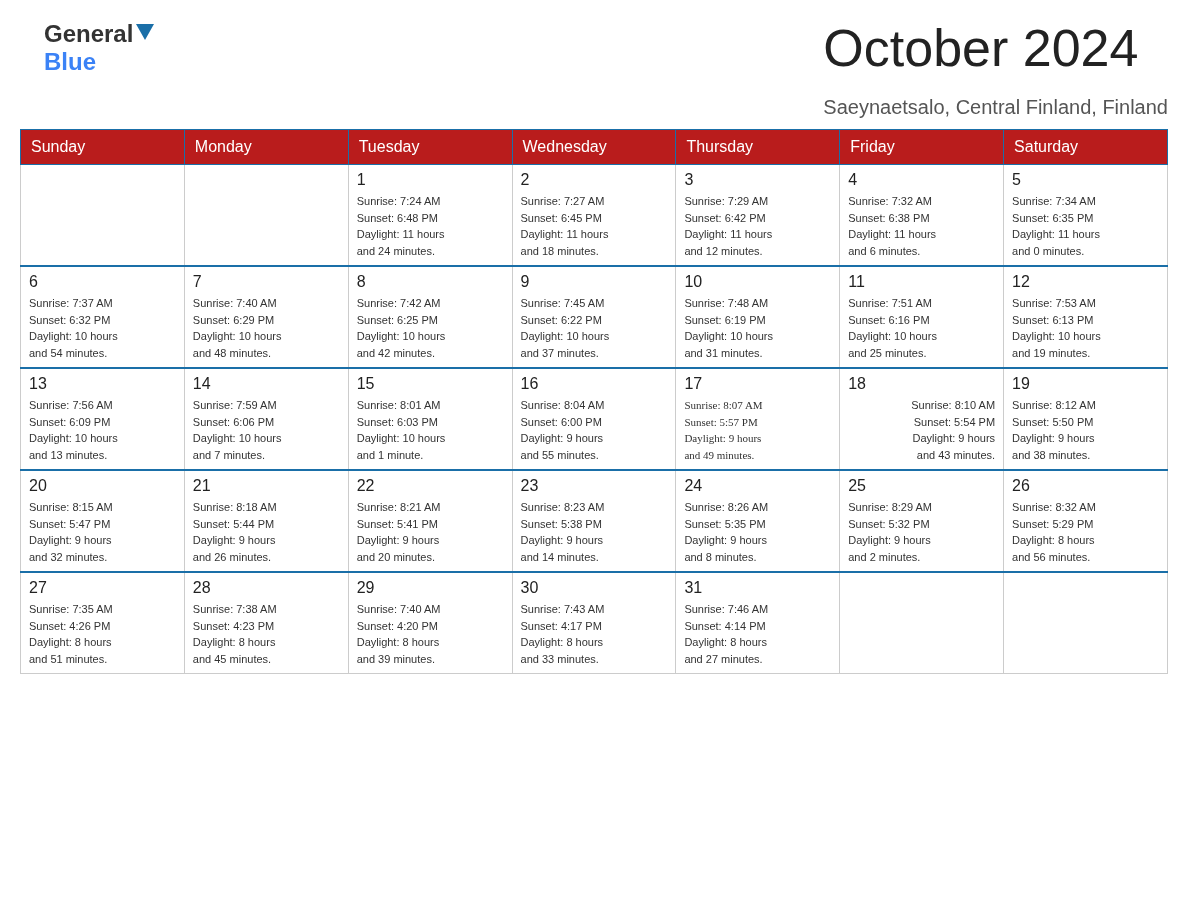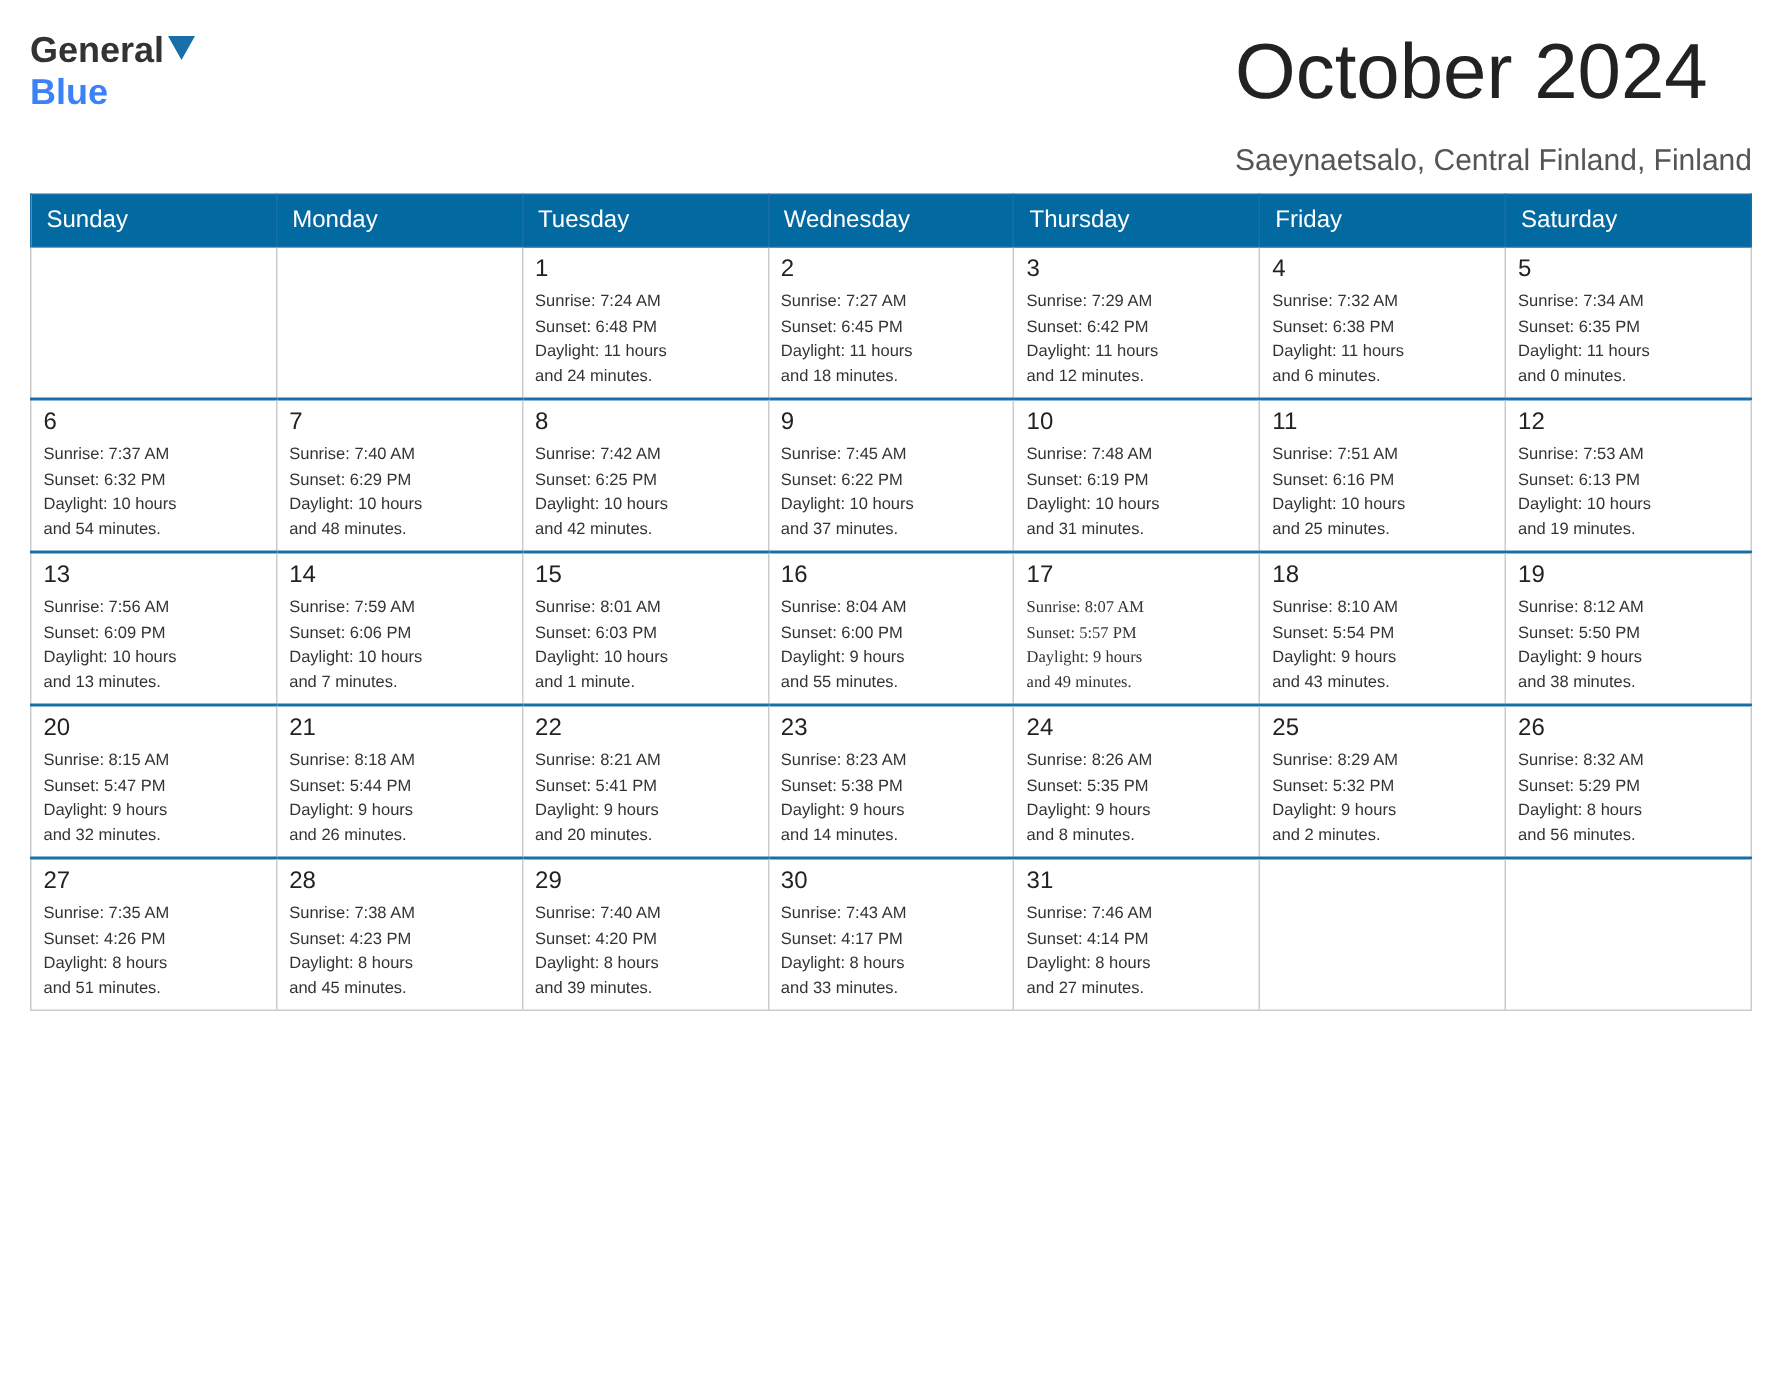--- a/index.html
+++ b/index.html
@@ -29,21 +29,21 @@
       font-size: 20px;
       color: #555;
       margin-top: 19px;
     }
     .calendar {
       width: 100%;
       border-collapse: collapse;
       margin-top: 10px;
     }
     .calendar th {
-      background-color: #0369a1;
+      background-color: #b91c1c;
       color: #fff;
       font-size: 16px;
       font-weight: normal;
       padding: 8px 10px;
       text-align: left;
       border: 1px solid #1a6fa8;
     }
     .calendar td {
       border: 1px solid #ccc;
       vertical-align: top;
@@ -66,20 +66,21 @@
     .empty-cell {
       background: #fff;
     }
     .row-border td {
       border-top: 2px solid #1a6fa8;
     }
     .logo-container {
       display: flex;
       flex-direction: column;
       align-items: flex-start;
+      margin-left: 24px;
     }
     .logo-general {
       font-size: 24px;
       font-weight: bold;
       color: #333;
       display: flex;
       align-items: center;
     }
     .arrow-icon {
       display: inline-block;
@@ -249,21 +250,21 @@
         </td>
         <td>
           <span class="day-number">17</span>
           <div class="day-info" style="white-space: pre-line; font-family: Liberation Serif, serif;">Sunrise: 8:07 AM
 Sunset: 5:57 PM
 Daylight: 9 hours
 and 49 minutes.</div>
         </td>
         <td>
           <span class="day-number">18</span>
-          <div class="day-info" style="white-space: pre-line;">Sunrise: 8:10 AM
+          <div class="day-info" style="white-space: pre-line; text-align: right;">Sunrise: 8:10 AM
 Sunset: 5:54 PM
 Daylight: 9 hours
 and 43 minutes.</div>
         </td>
         <td>
           <span class="day-number">19</span>
           <div class="day-info" style="white-space: pre-line;">Sunrise: 8:12 AM
 Sunset: 5:50 PM
 Daylight: 9 hours
 and 38 minutes.</div>

